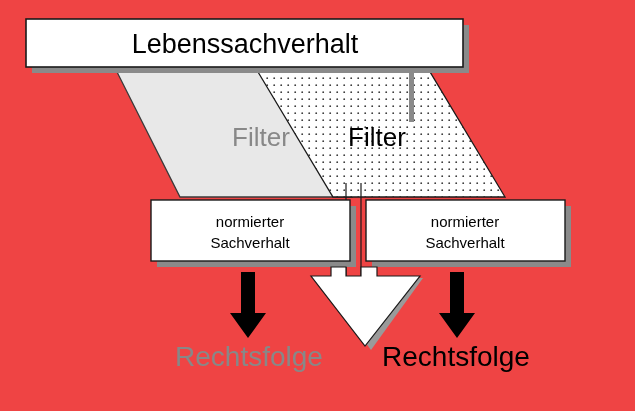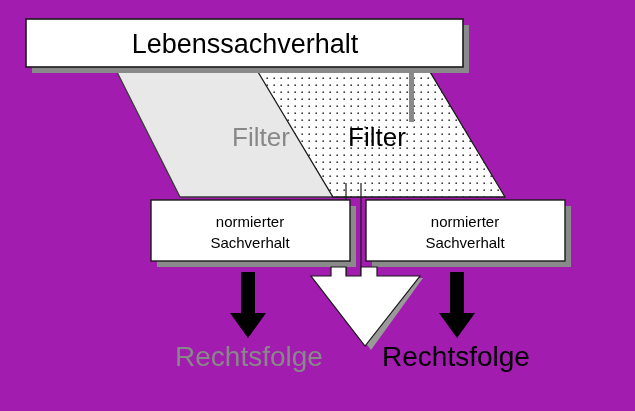--- a/index.html
+++ b/index.html
@@ -7,21 +7,21 @@
     padding: 0;
     background: #ffffff;
   }
   body {
     font-family: "Liberation Sans", sans-serif;
   }
   #canvas {
     position: relative;
     width: 635px;
     height: 411px;
-    background: #a21caf;
+    background: #ef4444;
     overflow: hidden;
   }
   #diagram-svg {
     position: absolute;
     left: 0;
     top: 0;
     width: 635px;
     height: 411px;
   }
   .box-label {

